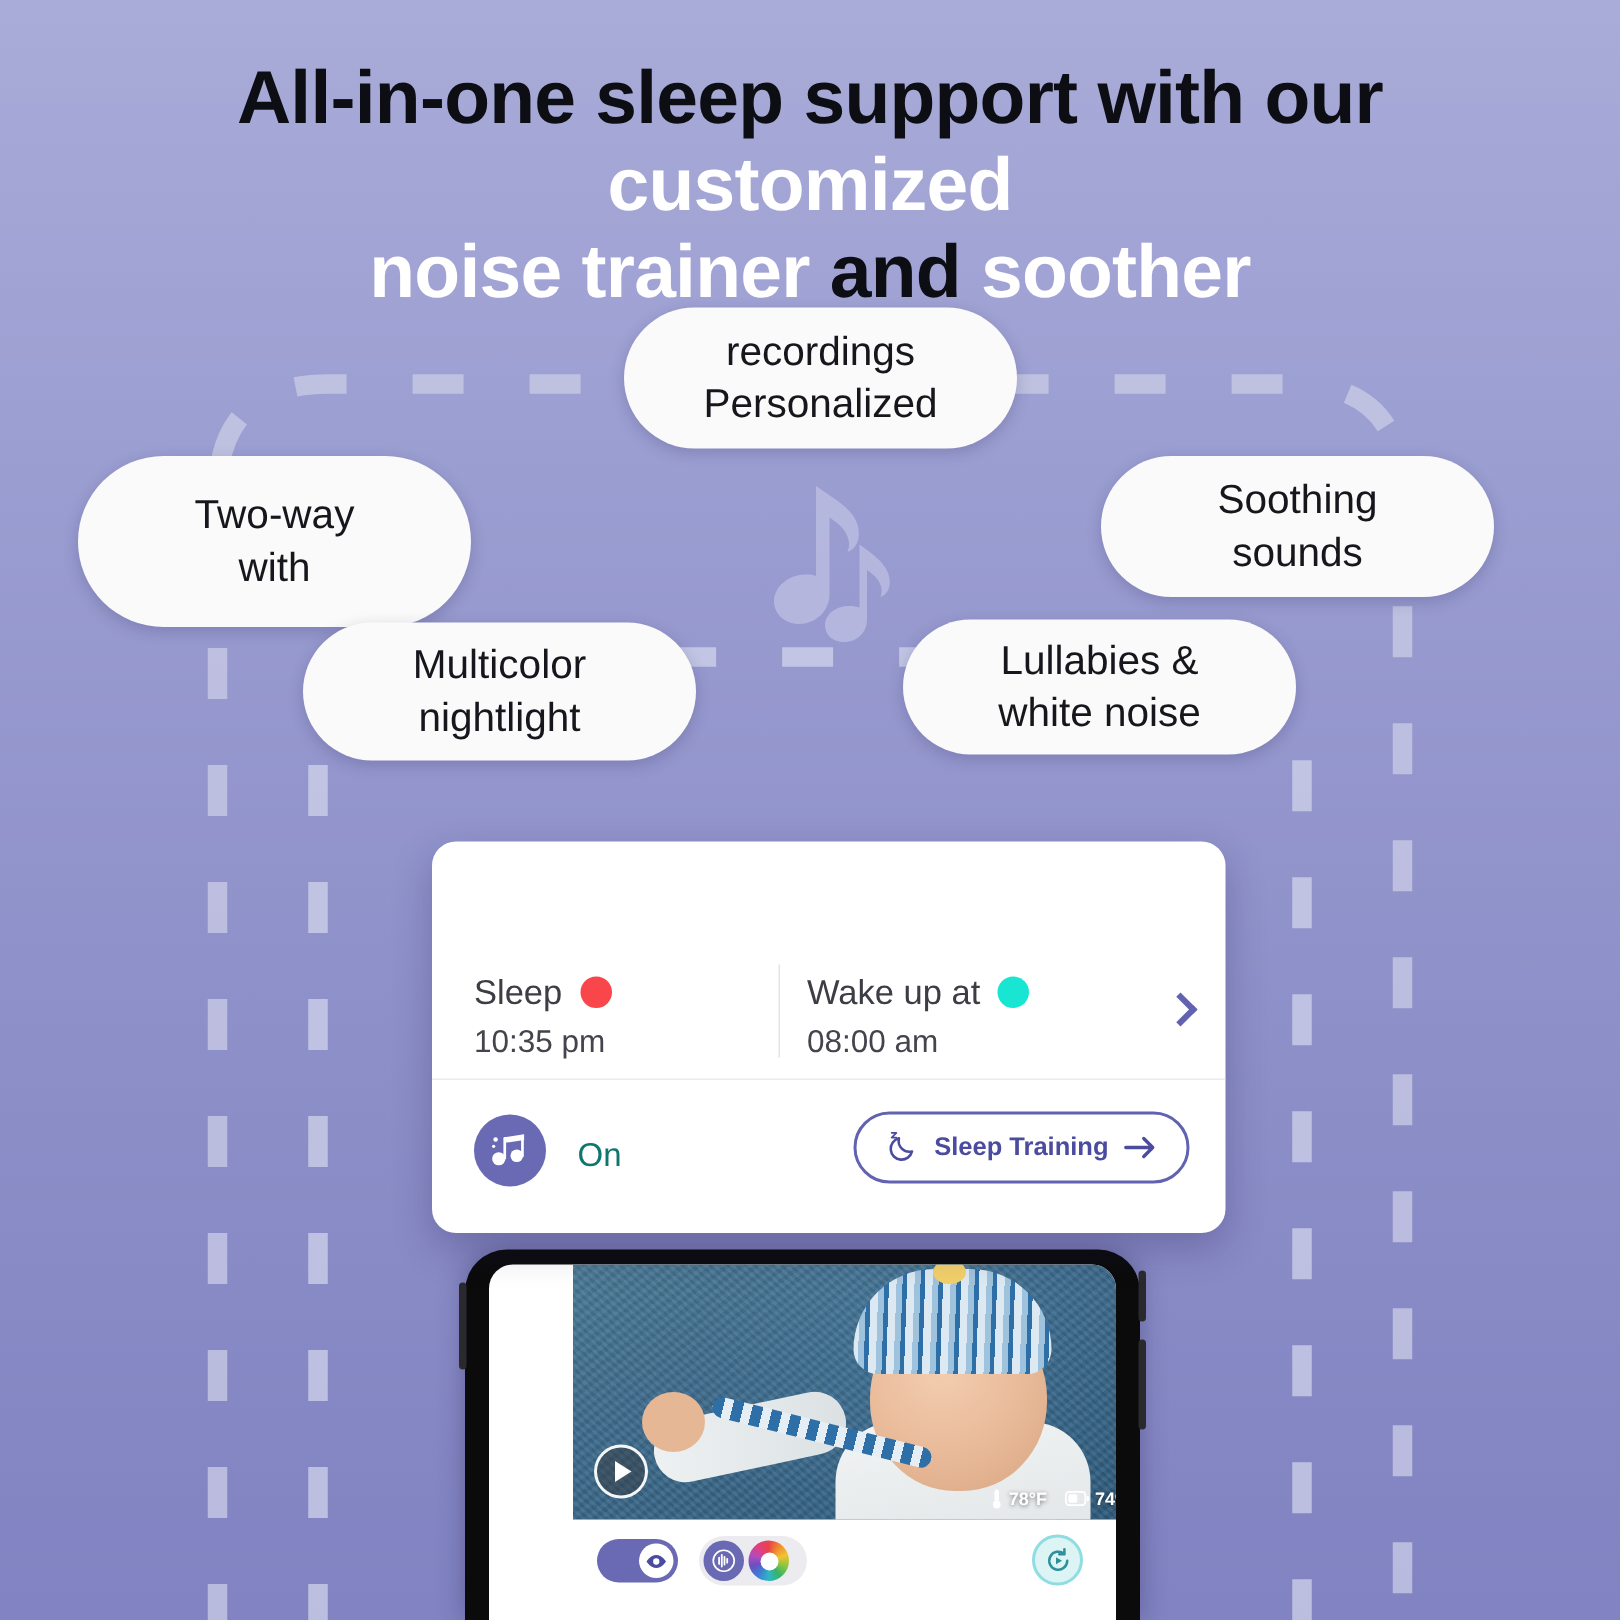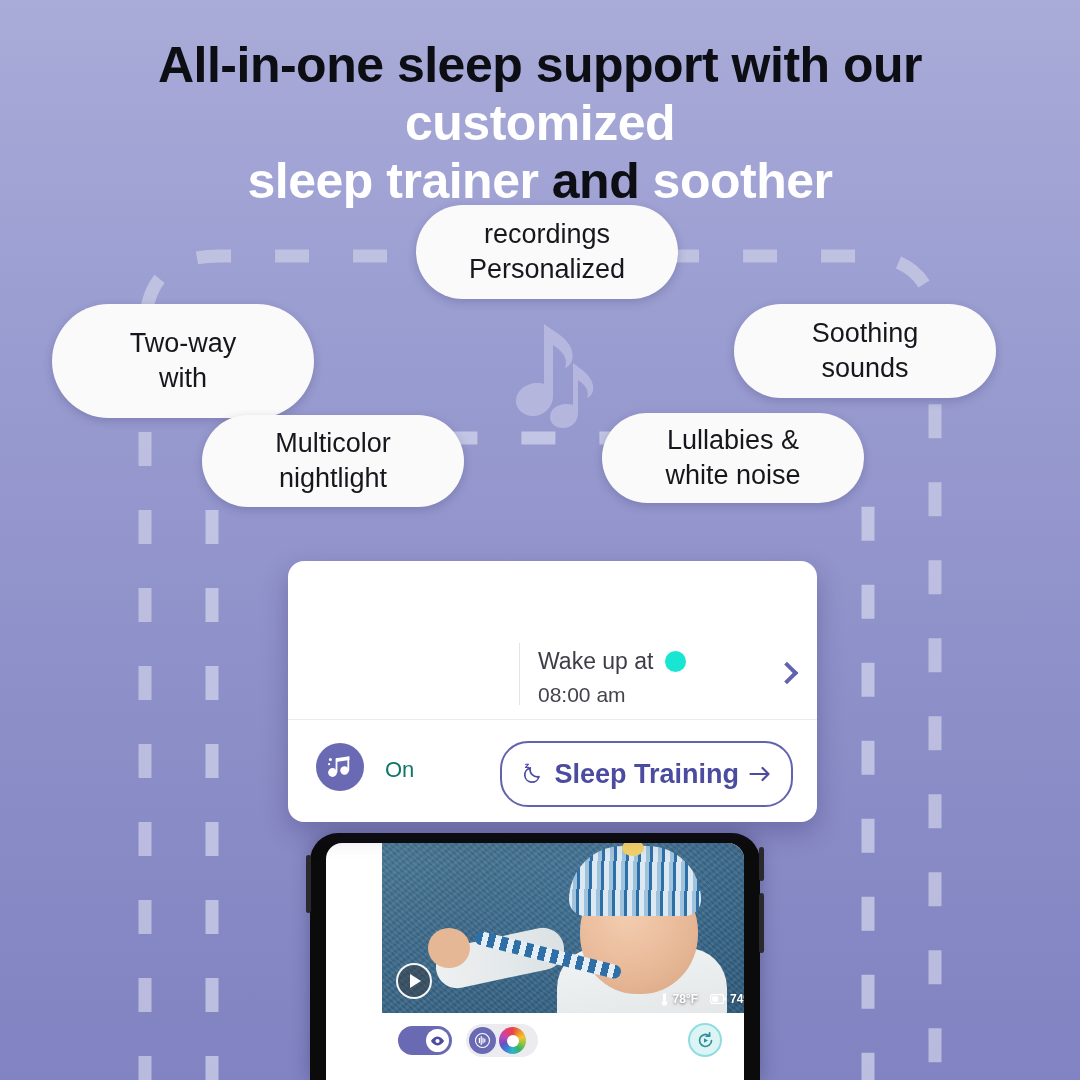--- a/index.html
+++ b/index.html
@@ -178,33 +178,33 @@
     border-right:4px solid #6263b0; border-top:4px solid #6263b0;
     transform:rotate(45deg);
   }
   .hdiv{ position:absolute; left:0; right:0; top:158px; height:1px; background:#eaeaf0; }
   .music-badge{
     position:absolute; left:28px; top:182px; width:48px; height:48px; border-radius:50%;
     background:#6a6ab4; display:flex; align-items:center; justify-content:center;
   }
   .on-label{ position:absolute; left:97px; top:196px; font-size:22px; color:#0f766e; }
   .st-btn{
-    position:absolute; right:24px; top:180px; height:66px; padding:0 20px;
+    position:absolute; right:24px; top:180px; height:48px; padding:0 20px;
     border:2px solid #6263b0; border-radius:28px;
     display:flex; align-items:center; gap:10px;
-    color:#4b4ba0; font-size:27px; font-weight:700;
+    color:#4b4ba0; font-size:17px; font-weight:700;
     background:#fff;
   }
 </style>
 </head>
 <body>
 
 <div class="headline">
   <span class="hl-dark">All-in-one sleep support with our </span><span class="hl-light">customized</span><br>
-  <span class="hl-light">sleep trainer </span><span class="hl-dark">and</span><span class="hl-light"> soother</span>
+  <span class="hl-light">noise trainer </span><span class="hl-dark">and</span><span class="hl-light"> soother</span>
 </div>
 
 <svg class="dash-layer" width="1080" height="1080" viewBox="0 0 1080 1080" fill="none">
 
   <path d="M145 1090 L145 330 Q145 256 219 256 L861 256 Q935 256 935 330 L935 1090" stroke="#c9cbe6" stroke-width="13" stroke-linecap="butt" stroke-dasharray="34 44" fill="none" opacity="0.78"></path>
 
   <path d="M212 1090 L212 505 Q212 438 279 438 L801 438 Q868 438 868 505 L868 1090" stroke="#d3d5ec" stroke-width="13" stroke-linecap="butt" stroke-dasharray="34 44" fill="none" opacity="0.72"></path>
 </svg>
 
 <svg class="music" viewBox="0 0 100 110" fill="#c6c8e8">
@@ -310,20 +310,27 @@
           <path d="M8 7.2l4 2.3-4 2.3z" fill="#2f8f9b"></path>
         </svg>
       </div>
     </div>
 
   </div>
 </div>
 
 <div class="card">
 
+  <div class="slot left">
+    <div class="slot-head">
+      <span class="slot-label">Sleep</span>
+      <span class="dot" id="dot-sleep" style="background: rgb(248, 70, 75);"></span>
+    </div>
+    <div class="slot-time">10:35 pm</div>
+  </div>
 
   <div class="vdiv"></div>
 
   <div class="slot right">
     <div class="slot-head">
       <span class="slot-label">Wake up at</span>
       <span class="dot" id="dot-wake" style="background: rgb(24, 230, 210);"></span>
     </div>
     <div class="slot-time">08:00 am</div>
   </div>

